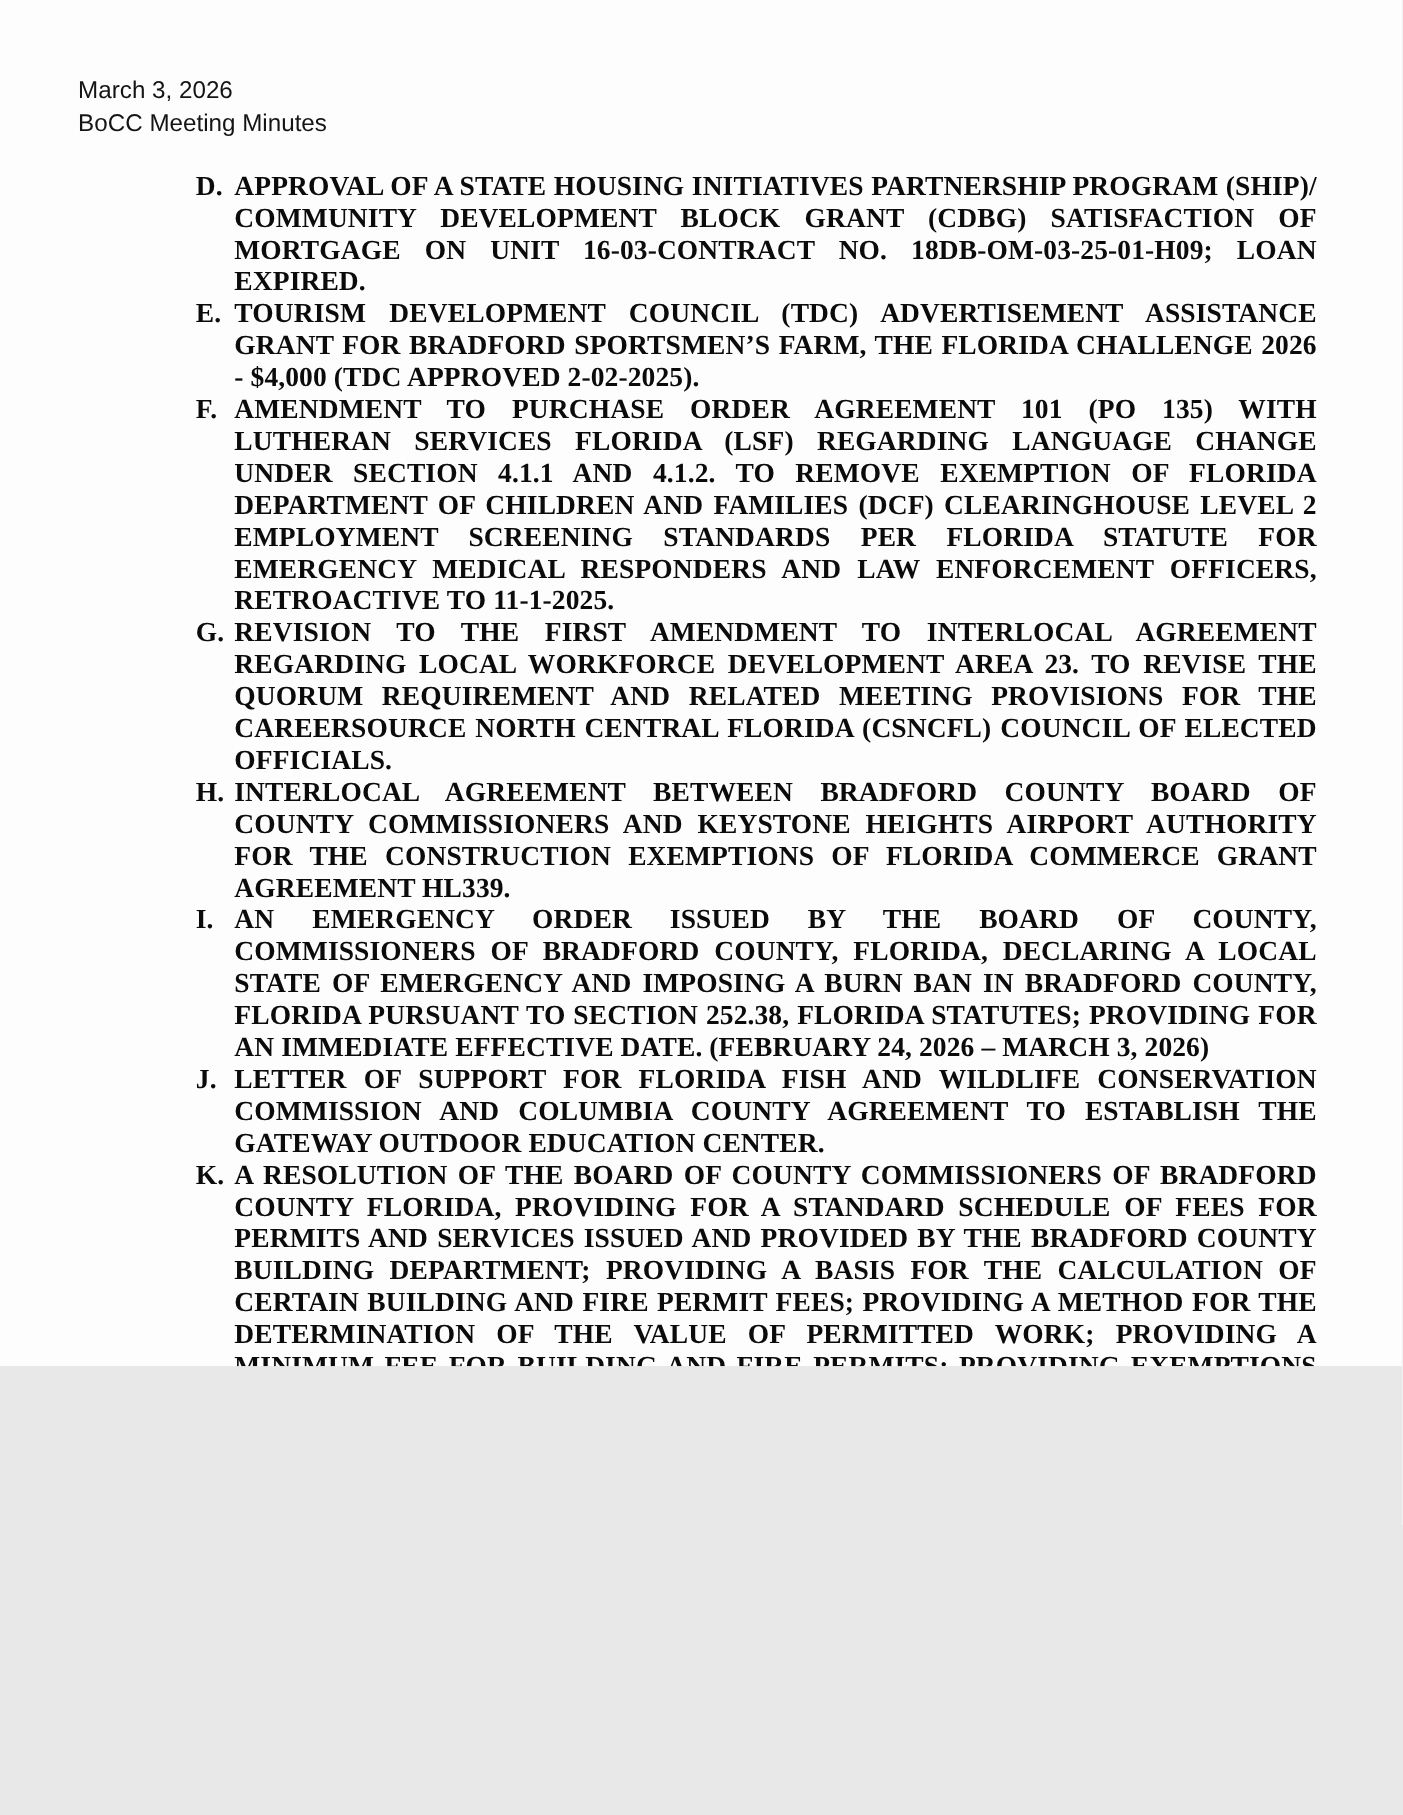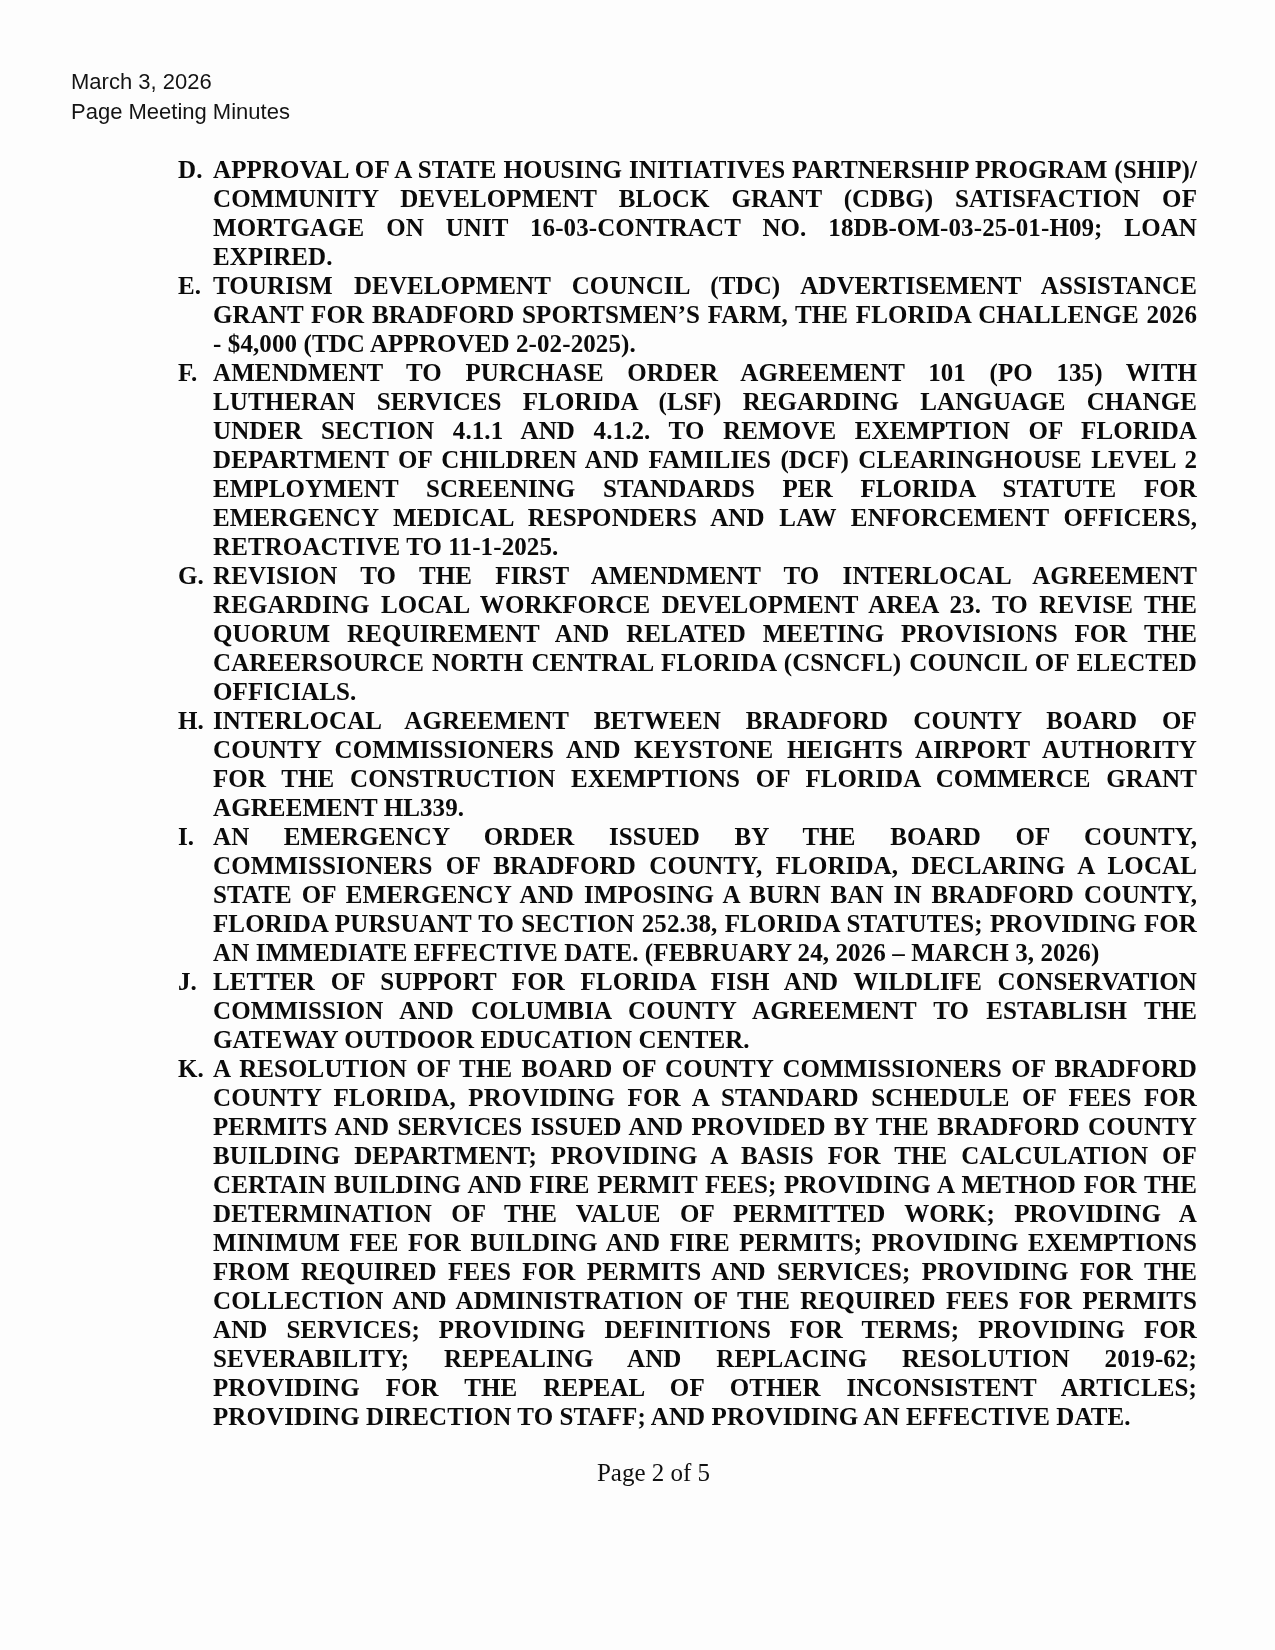--- a/index.html
+++ b/index.html
@@ -3,21 +3,21 @@
 <meta charset="utf-8">
 <style>
   html, body {
     margin: 0;
     padding: 0;
     background: #e8e8e8;
   }
   .page {
     position: relative;
     width: 1275px;
-    height: 1650px;
+    height: 1242px;
     margin: 0 auto;
     background: #fdfdfd;
     color: #0b0b0b;
     overflow: hidden;
     font-family: "Liberation Serif", serif;
   }
   .header {
     position: absolute;
     left: 71px;
     top: 67px;
@@ -63,21 +63,21 @@
     color: #101010;
   }
 </style>
 </head>
 <body>
 
 <div class="page">
 
   <div class="header">
     <div>March 3, 2026</div>
-    <div>Page Meeting Minutes</div>
+    <div>BoCC Meeting Minutes</div>
   </div>
 
   <div class="agenda">
 
     <div class="agenda-item">
       <span class="item-label">D.</span>
       <span class="item-text">APPROVAL OF A STATE HOUSING INITIATIVES PARTNERSHIP PROGRAM (SHIP)/ COMMUNITY DEVELOPMENT BLOCK GRANT (CDBG) SATISFACTION OF MORTGAGE ON UNIT 16-03-CONTRACT NO. 18DB-OM-03-25-01-H09; LOAN EXPIRED.</span>
     </div>
 
     <div class="agenda-item">

